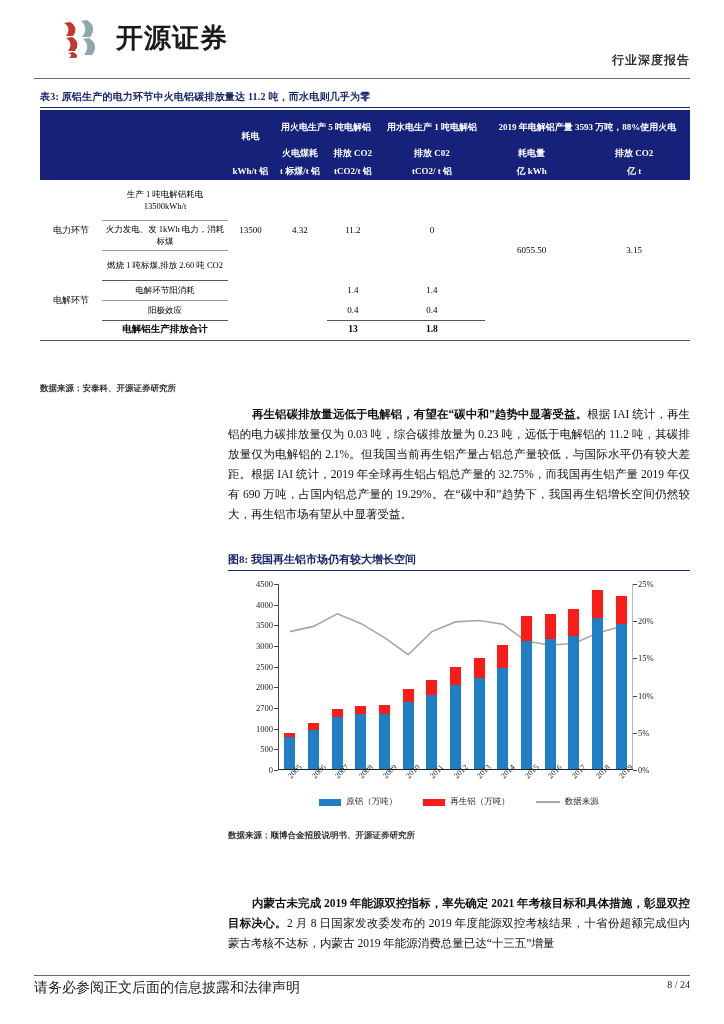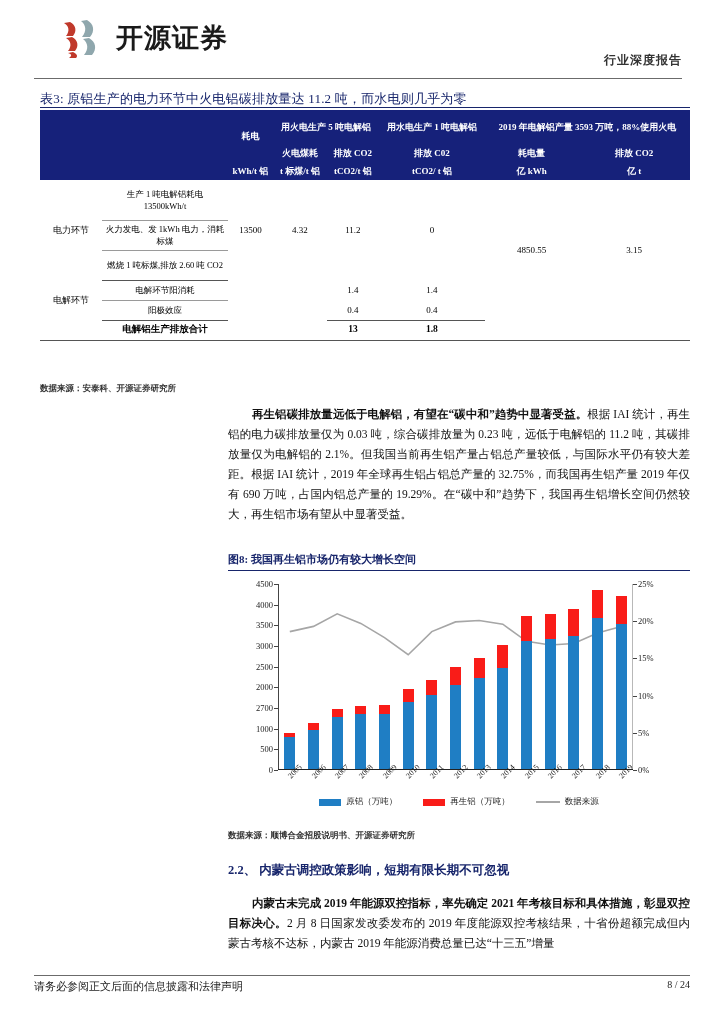--- a/index.html
+++ b/index.html
@@ -4,29 +4,29 @@
 <style>
   html,body{margin:0;padding:0;}
   body{
     width:724px;height:1024px;background:#ffffff;
     font-family:"Liberation Serif","DejaVu Serif",serif;
     color:#000;position:relative;overflow:hidden;
   }
   .page{position:absolute;inset:0;}
 
   
-  .header{position:absolute;left:0;right:8px;top:0;height:84px;}
+  .header{position:absolute;left:0;right:0;top:0;height:84px;}
   .logo{position:absolute;left:60px;top:18px;display:flex;align-items:center;gap:10px;}
   .logo-mark{width:46px;height:40px;position:relative;}
   .logo-text{font-family:"DejaVu Sans","Liberation Sans",sans-serif;font-weight:bold;font-size:27px;letter-spacing:1px;color:#1a1a1a;}
   .hdr-right{position:absolute;right:34px;top:52px;font-size:12px;font-weight:bold;color:#333;letter-spacing:1px;}
   .hdr-rule{position:absolute;left:34px;right:34px;top:78px;height:1px;background:#6b6b6b;}
 
   
-  .tbl-title{position:absolute;left:40px;top:90px;font-size:13px;font-weight:normal;color:#17256b;letter-spacing:.2px;}
+  .tbl-title{position:absolute;left:40px;top:90px;font-size:10px;font-weight:bold;color:#17256b;letter-spacing:.2px;}
   .tbl-title-rule{position:absolute;left:40px;right:34px;top:107px;height:1px;background:#17256b;}
 
   table.maintbl{position:absolute;left:40px;top:110px;width:650px;border-collapse:collapse;font-size:9px;}
   table.maintbl th{background:#16217a;color:#fff;font-weight:bold;padding:3px 2px;text-align:center;line-height:1.35;border:none;}
   table.maintbl td{padding:2px 3px;text-align:center;line-height:1.45;}
   .hd-top{height:34px;vertical-align:middle;}
   .hd-sub{height:16px;vertical-align:middle;}
   .hd-unit{height:16px;vertical-align:middle;}
   .lbl-col{width:56px;font-size:9px;}
   .desc-col{width:120px;font-size:8.5px;}
@@ -59,21 +59,21 @@
   .legend{position:absolute;left:0;right:0;top:218px;display:flex;justify-content:center;gap:26px;font-size:8.5px;color:#222;}
   .lg{display:flex;align-items:center;gap:5px;}
   .swatch{width:22px;height:7px;}
   .swline{width:24px;height:2px;background:#a6a6a6;}
 
   
   .sec-h{position:absolute;left:228px;top:862px;font-size:12.5px;font-weight:bold;color:#17256b;}
 
   
   .foot-rule{position:absolute;left:34px;right:34px;top:975px;height:1px;background:#6b6b6b;}
-  .foot-l{position:absolute;left:34px;top:979px;font-size:11px;color:#222;}
+  .foot-l{position:absolute;left:34px;top:979px;font-size:14px;color:#222;}
   .foot-r{position:absolute;right:34px;top:979px;font-size:10px;color:#222;}
 </style>
 </head>
 <body>
 
 <div class="page">
 
   <div class="header">
     <div class="logo">
       <span class="logo-mark">
@@ -125,21 +125,21 @@
       </tr>
     </thead>
     <tbody>
       <tr style="height:40px;">
         <td class="lbl-col" rowspan="3">电力环节</td>
         <td class="desc-col bb">生产 1 吨电解铝耗电 13500kWh/t</td>
         <td rowspan="3">13500</td>
         <td rowspan="3">4.32</td>
         <td rowspan="3">11.2</td>
         <td rowspan="3">0</td>
-        <td rowspan="5">4850.55</td>
+        <td rowspan="5">6055.50</td>
         <td rowspan="5">3.15</td>
       </tr>
       <tr style="height:30px;">
         <td class="desc-col bb">火力发电、发 1kWh 电力，消耗标煤</td>
       </tr>
       <tr style="height:30px;">
         <td class="desc-col bb-dark">燃烧 1 吨标煤,排放 2.60 吨 CO2</td>
       </tr>
       <tr style="height:20px;">
         <td class="lbl-col" rowspan="2">电解环节</td>
@@ -305,24 +305,20 @@
       </span>
       <span class="lg">
         <span class="swline" style="background: rgb(166, 166, 166);"></span>
         <span>数据来源</span>
       </span>
     </div>
   </div>
 
   <div class="src" style="left:228px;top:830px;">数据来源：顺博合金招股说明书、开源证券研究所</div>
 
-  <div class="sec-h">
-    <span>2.2、</span>
-    <span>内蒙古调控政策影响，短期有限长期不可忽视</span>
-  </div>
 
   <div class="para indent" style="left:228px;top:893px;width:462px;">
     <b>内蒙古未完成 2019 年能源双控指标，率先确定 2021 年考核目标和具体措施，彰显双控目标决心。</b><span>2 月 8 日国家发改委发布的 2019 年度能源双控考核结果，十省份超额完成但内蒙古考核不达标，内蒙古 2019 年能源消费总量已达“十三五”增量</span>
   </div>
 
   <div class="foot-rule"></div>
   <div class="foot-l">请务必参阅正文后面的信息披露和法律声明</div>
   <div class="foot-r">8 / 24</div>
 
 </div>

